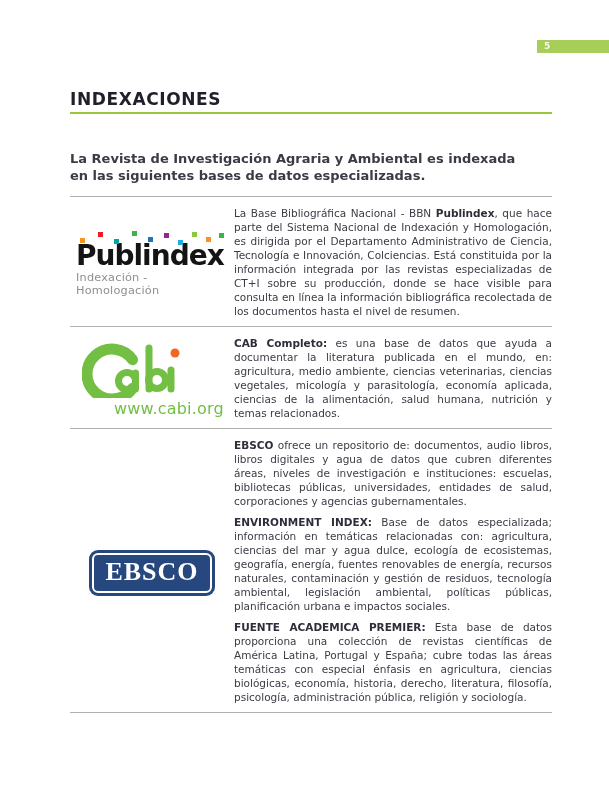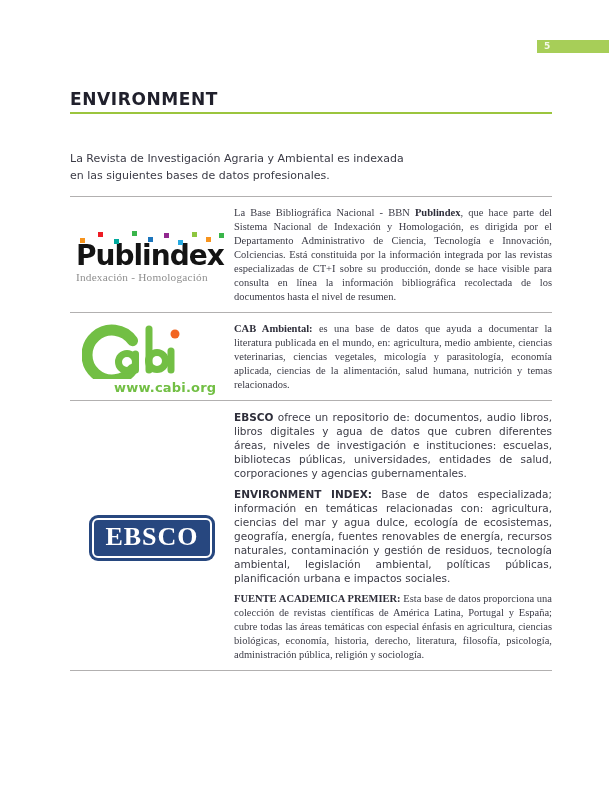--- a/index.html
+++ b/index.html
@@ -21,60 +21,60 @@
   
   h1.title{
     margin:88px 0 0 70px;width:482px;
     font-size:17px;line-height:22px;letter-spacing:.6px;
     color:#20202c;font-weight:bold;
     padding-bottom:2px;border-bottom:2px solid var(--underline-green,#9bc53d);
   }
 
   
   .intro{
-    margin:36px 0 0 70px;font-size:11px;line-height:17px;color:#3b3b46;
+    margin:36px 0 0 70px;font-size:13px;line-height:17px;color:#3b3b46;font-weight:bold;
   }
   .intro .line{display:block;}
 
   
   .sections{margin:12px 0 0 70px;width:482px;}
   .section{display:flex;border-top:1px solid #b2b0b0;padding:9px 0 4px;}
   .section:last-child{border-bottom:1px solid #b2b0b0;}
   .logo-col{width:164px;flex:none;display:flex;flex-direction:column;align-items:center;justify-content:center;}
   .text-col{flex:1;font-size:10.5px;line-height:14px;color:#3b3b46;text-align:justify;}
   .para{margin:0 0 7px;}
-  .para:last-child{margin-bottom:4px;font-family:Liberation Serif, serif;}
+  .para:last-child{margin-bottom:4px;}
   .para strong{color:#2e2e3a;}
 
   
   .publindex-logo{width:152px;}
   .confetti{position:relative;display:block;width:150px;height:13px;}
   .confetti i{position:absolute;width:5px;height:5px;display:block;}
   .confetti i:nth-child(1){left:4px;top:7px;}
   .confetti i:nth-child(2){left:22px;top:1px;}
   .confetti i:nth-child(3){left:38px;top:8px;}
   .confetti i:nth-child(4){left:56px;top:0px;}
   .confetti i:nth-child(5){left:72px;top:6px;}
   .confetti i:nth-child(6){left:88px;top:2px;}
   .confetti i:nth-child(7){left:102px;top:9px;}
   .confetti i:nth-child(8){left:116px;top:1px;}
   .confetti i:nth-child(9){left:130px;top:6px;}
   .confetti i:nth-child(10){left:143px;top:2px;}
   .publindex-word{
     font-size:28px;line-height:28px;font-weight:bold;color:#141414;
     letter-spacing:-1px;margin-top:-2px;
   }
-  .publindex-tagline{font-size:11.3px;color:#8f8f8f;letter-spacing:.2px;margin-top:1px;font-family:Liberation Serif, serif;}
+  .publindex-tagline{font-size:11.3px;color:#8f8f8f;letter-spacing:.2px;margin-top:1px;}
 
   
   .cabi-logo{width:140px;}
   .cabi-stroke{stroke:var(--cabi-green,#72bf44);fill:none;stroke-linecap:round;}
   .cabi-dot{fill:var(--cabi-orange,#f26522);}
   .cabi-url{
-    font-size:13px;font-weight:bold;color:var(--cabi-green,#72bf44);
+    font-size:16px;font-weight:normal;color:var(--cabi-green,#72bf44);
     margin:-3px 0 0 32px;letter-spacing:.2px;
   }
 
   
   .ebsco-box{
     background:var(--ebsco-navy,#27477f);border-radius:9px;padding:3px;width:126px;box-sizing:border-box;
   }
   .ebsco-inner{
     border:2px solid #fff;border-radius:6px;text-align:center;padding:3px 2px 5px;
   }
@@ -85,25 +85,25 @@
 </style>
 </head>
 <body>
 
 <div class="page">
 
   <div class="pagenum-bar">
     <span>5</span>
   </div>
 
-  <h1 class="title">ENVIRONMENT</h1>
+  <h1 class="title">INDEXACIONES</h1>
 
   <p class="intro">
     <span class="line">La Revista de Investigación Agraria y Ambiental es indexada</span>
-    <span class="line">en las siguientes bases de datos profesionales.</span>
+    <span class="line">en las siguientes bases de datos especializadas.</span>
   </p>
 
   <div class="sections">
 
     <div class="section">
       <div class="logo-col">
         <div class="publindex-logo">
           <span class="confetti" id="confetti">
               <i style="background: rgb(247, 148, 29);"></i>
               <i style="background: rgb(237, 28, 36);"></i>
@@ -134,21 +134,21 @@
             <line class="cabi-stroke" stroke-width="7" x1="53.5" y1="31" x2="53.5" y2="47"></line>
             <line class="cabi-stroke" stroke-width="7" x1="67" y1="6" x2="67" y2="47"></line>
             <circle class="cabi-stroke" stroke-width="7" cx="75" cy="38" r="8.5"></circle>
             <line class="cabi-stroke" stroke-width="7" x1="89" y1="28" x2="89" y2="47"></line>
             <circle class="cabi-dot" cx="93" cy="11" r="4.5"></circle>
           </svg>
           <div class="cabi-url">www.cabi.org</div>
         </div>
       </div>
       <div class="text-col">
-        <p class="para"><span></span><strong>CAB Ambiental:</strong><span> es una base de datos que ayuda a documentar la literatura publicada en el mundo, en: agricultura, medio ambiente, ciencias veterinarias, ciencias vegetales, micología y parasitología, economía aplicada, ciencias de la alimentación, salud humana, nutrición y temas relacionados.</span></p>
+        <p class="para"><span></span><strong>CAB Completo:</strong><span> es una base de datos que ayuda a documentar la literatura publicada en el mundo, en: agricultura, medio ambiente, ciencias veterinarias, ciencias vegetales, micología y parasitología, economía aplicada, ciencias de la alimentación, salud humana, nutrición y temas relacionados.</span></p>
       </div>
     </div>
 
     <div class="section">
       <div class="logo-col">
         <div class="ebsco-box">
           <div class="ebsco-inner">
             <span class="ebsco-word">EBSCO</span>
           </div>
         </div>

